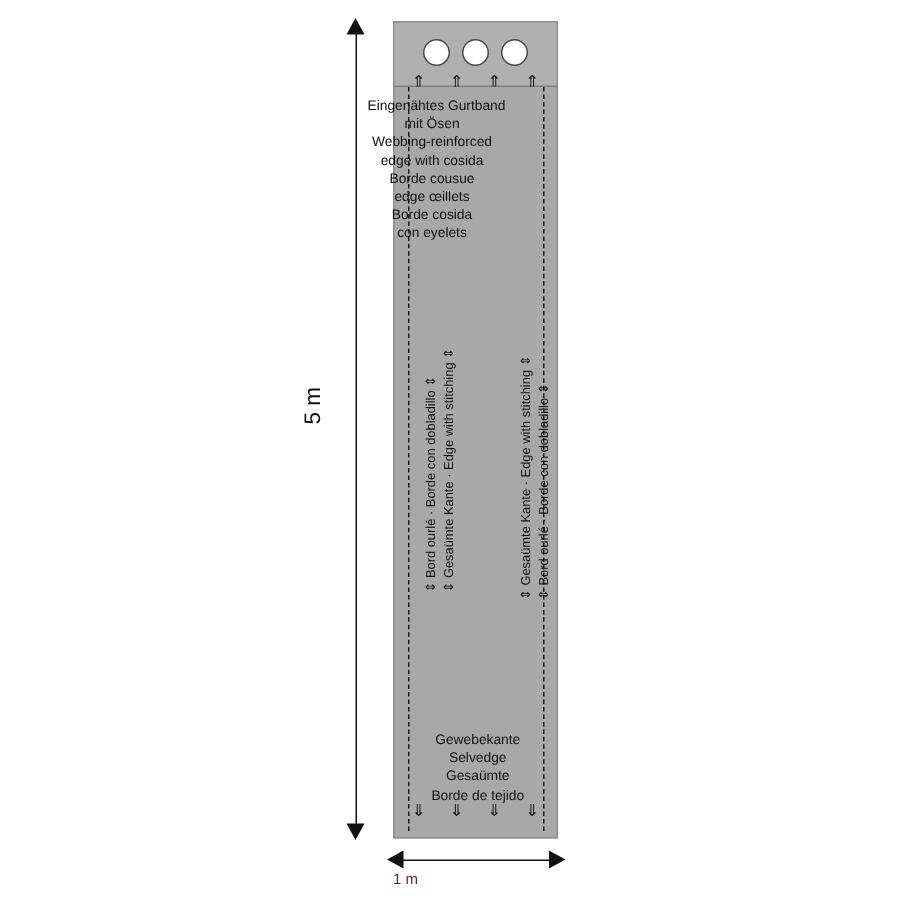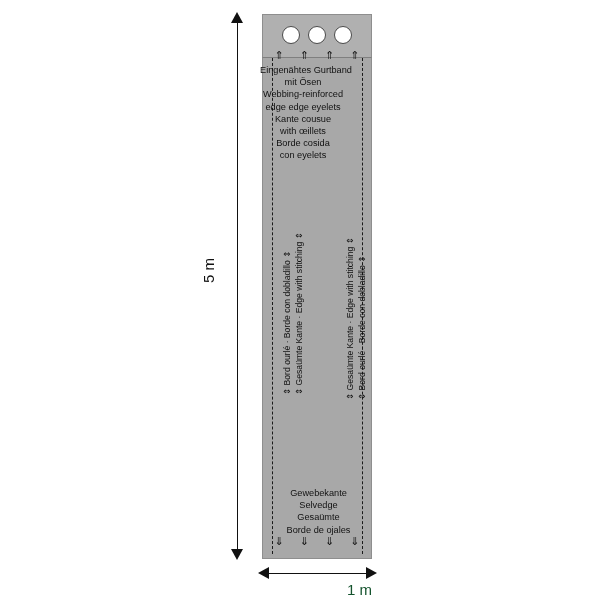--- a/index.html
+++ b/index.html
@@ -66,21 +66,21 @@
   
   .txt {
     position: absolute;
     color: #111111;
     font-size: 9.2px;
     line-height: 12.2px;
     text-align: center;
     white-space: nowrap;
   }
   .txt-top {
-    left: 260px;
+    left: 245px;
     top: 64px;
     width: 86px;
   }
   .txt-bottom {
     left: 262px;
     top: 487px;
     width: 113px;
   }
 
   
@@ -168,23 +168,23 @@
   }
   .dim-h-arrow.right {
     left: 366px;
     border-left: 11px solid #111111;
   }
   .dim-h-label {
     position: absolute;
     left: 262px;
     top: 581px;
     width: 110px;
-    text-align: right;
-    font-size: 15px;
-    color: #14532d;
+    text-align: left;
+    font-size: 10px;
+    color: #7f1d1d;
   }
 </style>
 </head>
 <body>
 
 <div id="stage">
 
   <div class="panel"></div>
 
   <div class="panel-top-band"></div>
@@ -200,38 +200,38 @@
     <span>⇑</span>
     <span>⇑</span>
     <span>⇑</span>
     <span>⇑</span>
   </div>
 
   <div class="txt txt-top">
     <div>Eingenähtes Gurtband</div>
     <div>mit Ösen</div>
     <div>Webbing-reinforced</div>
-    <div>edge edge eyelets</div>
-    <div>Kante cousue</div>
-    <div>with œillets</div>
+    <div>edge with cosida</div>
+    <div>Borde cousue</div>
+    <div>edge œillets</div>
     <div>Borde cosida</div>
     <div>con eyelets</div>
   </div>
 
   <div class="rot" style="left:282px; top:395px;">⇕ Bord ourlé · Borde con dobladillo ⇕</div>
   <div class="rot" style="left:294px; top:395px;">⇕ Gesaümte Kante · Edge with stitching ⇕</div>
 
   <div class="rot" style="left:345px; top:400px;">⇕ Gesaümte Kante · Edge with stitching ⇕</div>
   <div class="rot" style="left:357px; top:400px;">⇕ Bord ourlé · Borde con dobladillo ⇕</div>
 
   <div class="txt txt-bottom">
     <div>Gewebekante</div>
     <div>Selvedge</div>
     <div>Gesaümte</div>
-    <div>Borde de ojales</div>
+    <div>Borde de tejido</div>
   </div>
 
   <div class="arrow-row bottom">
     <span>⇓</span>
     <span>⇓</span>
     <span>⇓</span>
     <span>⇓</span>
   </div>
 
   <div class="dim-v-line"></div>

